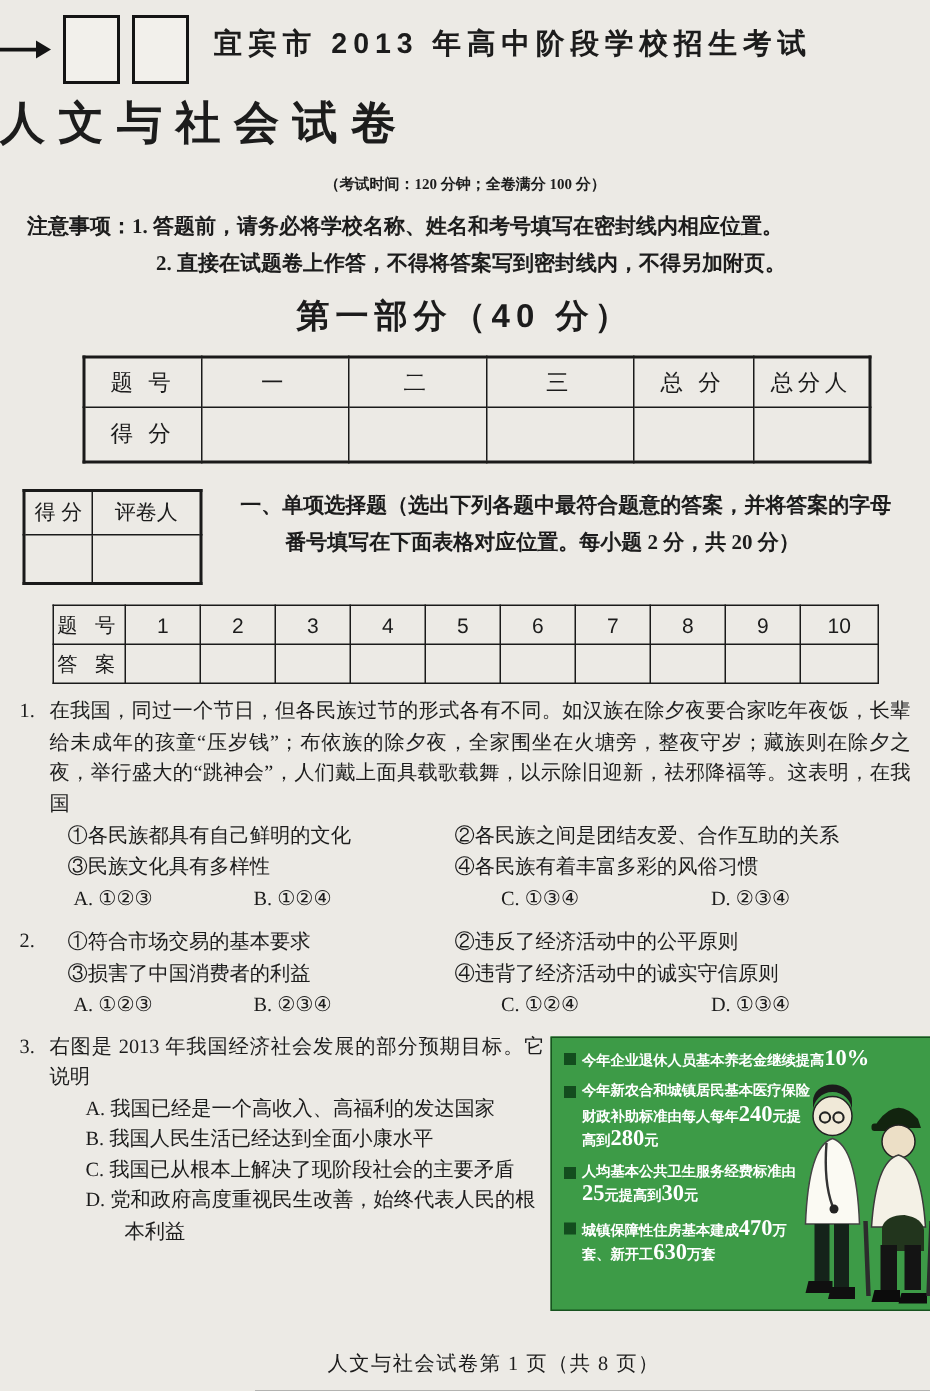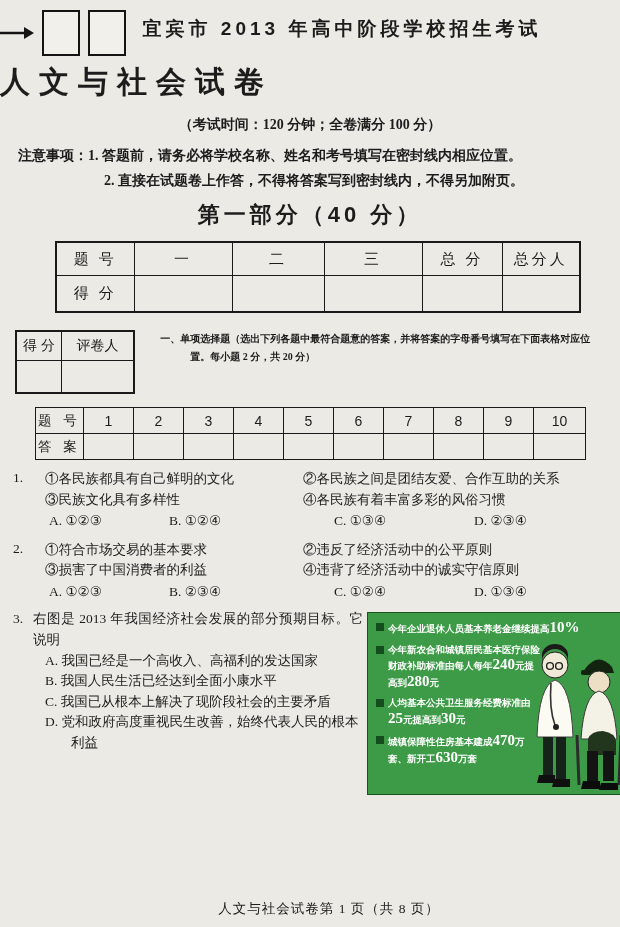--- a/index.html
+++ b/index.html
@@ -9,58 +9,58 @@
     background:#eceae5; color:#1c1c1c; overflow:hidden;
     font-family:"Liberation Sans","DejaVu Sans",sans-serif;
   }
   
   .corner { position:absolute; top:10px; left:0; display:flex; align-items:center; }
   .corner svg { display:block; }
   .sq { width:38px; height:46px; border:2px solid #141414; margin-left:8px; background:#f2f0eb; }
   
   .exam-line { padding-top:16px; padding-left:64px; font-size:19px; font-weight:600; letter-spacing:4px; text-align:center; white-space:nowrap; }
   .title { margin-top:20px; text-align:left; font-size:30px; font-weight:800; letter-spacing:9px; }
-  .time-line { margin-top:13px; text-align:center; font-size:14px; font-weight:700; font-family:"Liberation Serif","DejaVu Serif",serif; }
+  .time-line { margin-top:13px; text-align:center; font-size:10px; font-weight:700; font-family:"Liberation Serif","DejaVu Serif",serif; }
   .notes { margin:9px 0 0 18px; font-size:14px; font-weight:700; line-height:1.8; font-family:"Liberation Serif","DejaVu Serif",serif; }
   .note-2 { padding-left:86px; }
   .part-heading { margin-top:7px; text-align:center; font-size:22px; font-weight:800; letter-spacing:4px; }
   
   table { border-collapse:collapse; }
   .score-table { margin:11px auto 0 55px; border:2px solid #1a1a1a; }
   .score-table td { border:1px solid #1a1a1a; text-align:center; font-size:15px; letter-spacing:3px; }
   .score-table tr:nth-child(1) td { height:33px; }
   .score-table tr:nth-child(2) td { height:37px; }
   
   .grader-row { display:flex; margin:17px 14px 0 15px; align-items:flex-start; }
   .grader-box { border:2px solid #1a1a1a; }
   .grader-box td { border:1px solid #1a1a1a; text-align:center; font-size:14px; }
   .grader-box tr:nth-child(1) td { height:29px; }
   .grader-box tr:nth-child(2) td { height:33px; }
-  .sec1 { margin-left:25px; width:452px; font-size:10px; font-weight:700; line-height:1.75;
+  .sec1 { margin-left:25px; width:452px; font-size:14px; font-weight:700; line-height:1.75;
           padding-left:30px; text-indent:-30px; font-family:"Liberation Serif","DejaVu Serif",serif; }
   
   .answer-table { margin:13px 0 0 35px; border:1.5px solid #1a1a1a; }
   .answer-table td { border:1px solid #1a1a1a; height:26px; text-align:center; font-size:14px; }
   .answer-table .lbl { letter-spacing:4px; font-size:13.5px; }
   
   .questions { margin:8px 13px 0 13px; font-size:13.5px; line-height:1.52;
                font-family:"Liberation Serif","DejaVu Serif",serif; }
   .q { display:flex; margin-top:7px; }
   .qnum { width:20px; flex:none; }
   .qbody { flex:1; }
   .stem { text-align:justify; }
   .opts { margin:1px 0 0 12px; display:grid; grid-template-columns:258px 1fr; }
   .choices { display:flex; margin:1px 0 0 16px; }
   .choices span:nth-child(1){ width:120px; }
   .choices span:nth-child(2){ width:145px; }
   .choices span:nth-child(3){ width:140px;margin-left:20px; }
   
   .q3-row { display:flex; align-items:flex-start; }
   .q3-left { width:330px; }
-  .choice-long { margin-left:12px; padding-left:26px; text-indent:-26px; }
+  .choice-long { margin-left:24px; padding-left:26px; text-indent:-26px; }
   .poster { position:relative; width:262px; height:183px; margin-left:4px; margin-top:3px;
             background:#3d9b47; border:1px solid #17521f; padding:7px 4px 4px 8px; overflow:hidden; }
   .p-item { display:flex; color:#fff; font-weight:700; font-size:9.5px; line-height:1.5; margin-bottom:6.5px; }
   .p-bullet { flex:none; width:8px; height:8px; background:#134d1e; margin:3px 4px 0 0; }
   .p-text { display:block; }
   .p-narrow { width:152px; }
   .big { font-size:15px; font-weight:800; line-height:1; letter-spacing:0; }
   .figures { position:absolute; right:3px; top:26px; }
   
   .footer { position:absolute; bottom:9px; left:0; width:100%; text-align:center; font-size:13.5px;
@@ -182,20 +182,21 @@
       <td></td>
     </tr>
   </tbody>
     </table>
 
   <div class="questions">
 
     <div class="q">
       <span class="qnum">1.</span>
       <div class="qbody">
+        <div class="stem">在我国，同过一个节日，但各民族过节的形式各有不同。如汉族在除夕夜要合家吃年夜饭，长辈给未成年的孩童“压岁钱”；布依族的除夕夜，全家围坐在火塘旁，整夜守岁；藏族则在除夕之夜，举行盛大的“跳神会”，人们戴上面具载歌载舞，以示除旧迎新，祛邪降福等。这表明，在我国</div>
         <div class="opts">
           <span>①各民族都具有自己鲜明的文化</span>
           <span>②各民族之间是团结友爱、合作互助的关系</span>
           <span>③民族文化具有多样性</span>
           <span>④各民族有着丰富多彩的风俗习惯</span>
         </div>
         <div class="choices">
           <span>A. ①②③</span>
           <span>B. ①②④</span>
           <span>C. ①③④</span>

